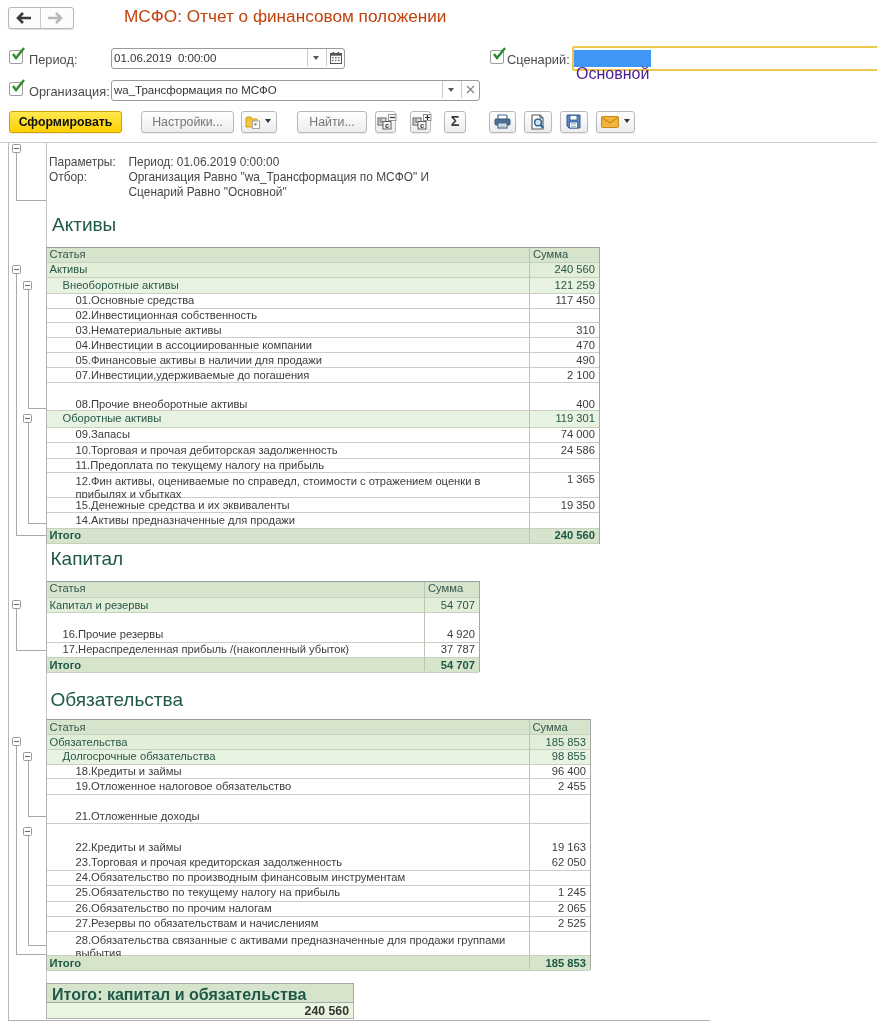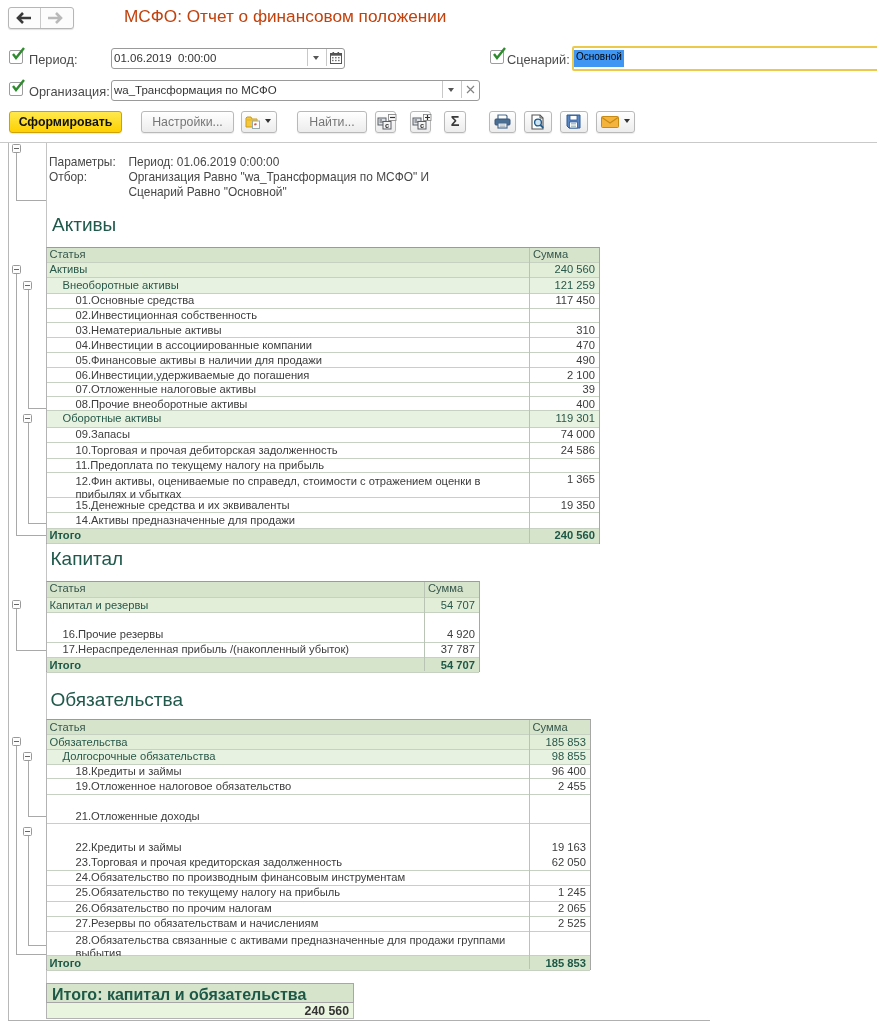--- a/index.html
+++ b/index.html
@@ -77,21 +77,21 @@
       <rect x="5" y="7.8" width="1.6" height="1.4"></rect>
       <rect x="8" y="7.8" width="1.6" height="1.4"></rect>
     </g>
   </svg>
 <div class="cb" style="left:490px;top:50px;"></div>
 <svg class="abs" style="left:491px;top:46px;" width="17" height="17" viewBox="0 0 17 17">
     <path d="M3 8 L6 12 L14 2" stroke="#2e8b2e" stroke-width="2.4" fill="none"></path>
   </svg>
 <div class="lbl" style="left:507px;top:52px;">Сценарий:</div>
 <div class="abs" style="left:572px;top:46px;width:320px;height:25px;border:2px solid #ecc94b;border-radius:2px;background:#fff;"></div>
-<div class="abs" style="left:574px;top:50px;height:17px;background:#3f96f3;font-size:10px;color:#000000;padding:1px 2px 0 2px;">Основной</div>
+<div class="abs" style="left:574px;top:50px;height:17px;background:#3f96f3;font-size:16px;color:#4c1d95;padding:15px 2px 0 2px;">Основной</div>
 <div class="cb" style="left:9px;top:82px;"></div>
 <svg class="abs" style="left:10px;top:78px;" width="17" height="17" viewBox="0 0 17 17">
     <path d="M3 8 L6 12 L14 2" stroke="#2e8b2e" stroke-width="2.4" fill="none"></path>
   </svg>
 <div class="lbl" style="left:29px;top:84px;">Организация:</div>
 <div class="field" style="left:111px;top:79.5px;width:369px;height:21px;"></div>
 <div class="abs" style="left:114px;top:84px;font-size:11.5px;color:#333;">wa_Трансформация по МСФО</div>
 <div class="fsep" style="left:442px;top:81px;height:17px;"></div>
 <div class="fsep" style="left:461px;top:81px;height:17px;"></div>
 <div class="combo-arrow" style="left:448px;top:88px;"></div>
@@ -190,26 +190,22 @@
     </div>
     <div class="row dt" style="top:90.70px;height:14.90px;text-align:center;">
       <span class="lb i2">04.Инвестиции в ассоциированные компании</span>
       <span class="vl">470</span>
     </div>
     <div class="row dt" style="top:105.60px;height:14.90px;">
       <span class="lb i2">05.Финансовые активы в наличии для продажи</span>
       <span class="vl">490</span>
     </div>
     <div class="row dt" style="top:120.50px;height:14.50px;">
-      <span class="lb i2">06.Инвестиции,удерживаемые до погашения</span>
+      <span class="lb i2">07.Инвестиции,удерживаемые до погашения</span>
       <span class="vl">2 100</span>
-    </div>
-    <div class="row dt" style="top:135.00px;height:14.50px;">
-      <span class="lb i2">07.Отложенные налоговые активы</span>
-      <span class="vl">39</span>
     </div>
     <div class="row dt" style="top:149.50px;height:14.20px;">
       <span class="lb i2">08.Прочие внеоборотные активы</span>
       <span class="vl">400</span>
     </div>
     <div class="row g2" style="top:163.70px;height:16.60px;">
       <span class="lb i1">Оборотные активы</span>
       <span class="vl">119 301</span>
     </div>
     <div class="row dt" style="top:180.30px;height:15.40px;">

